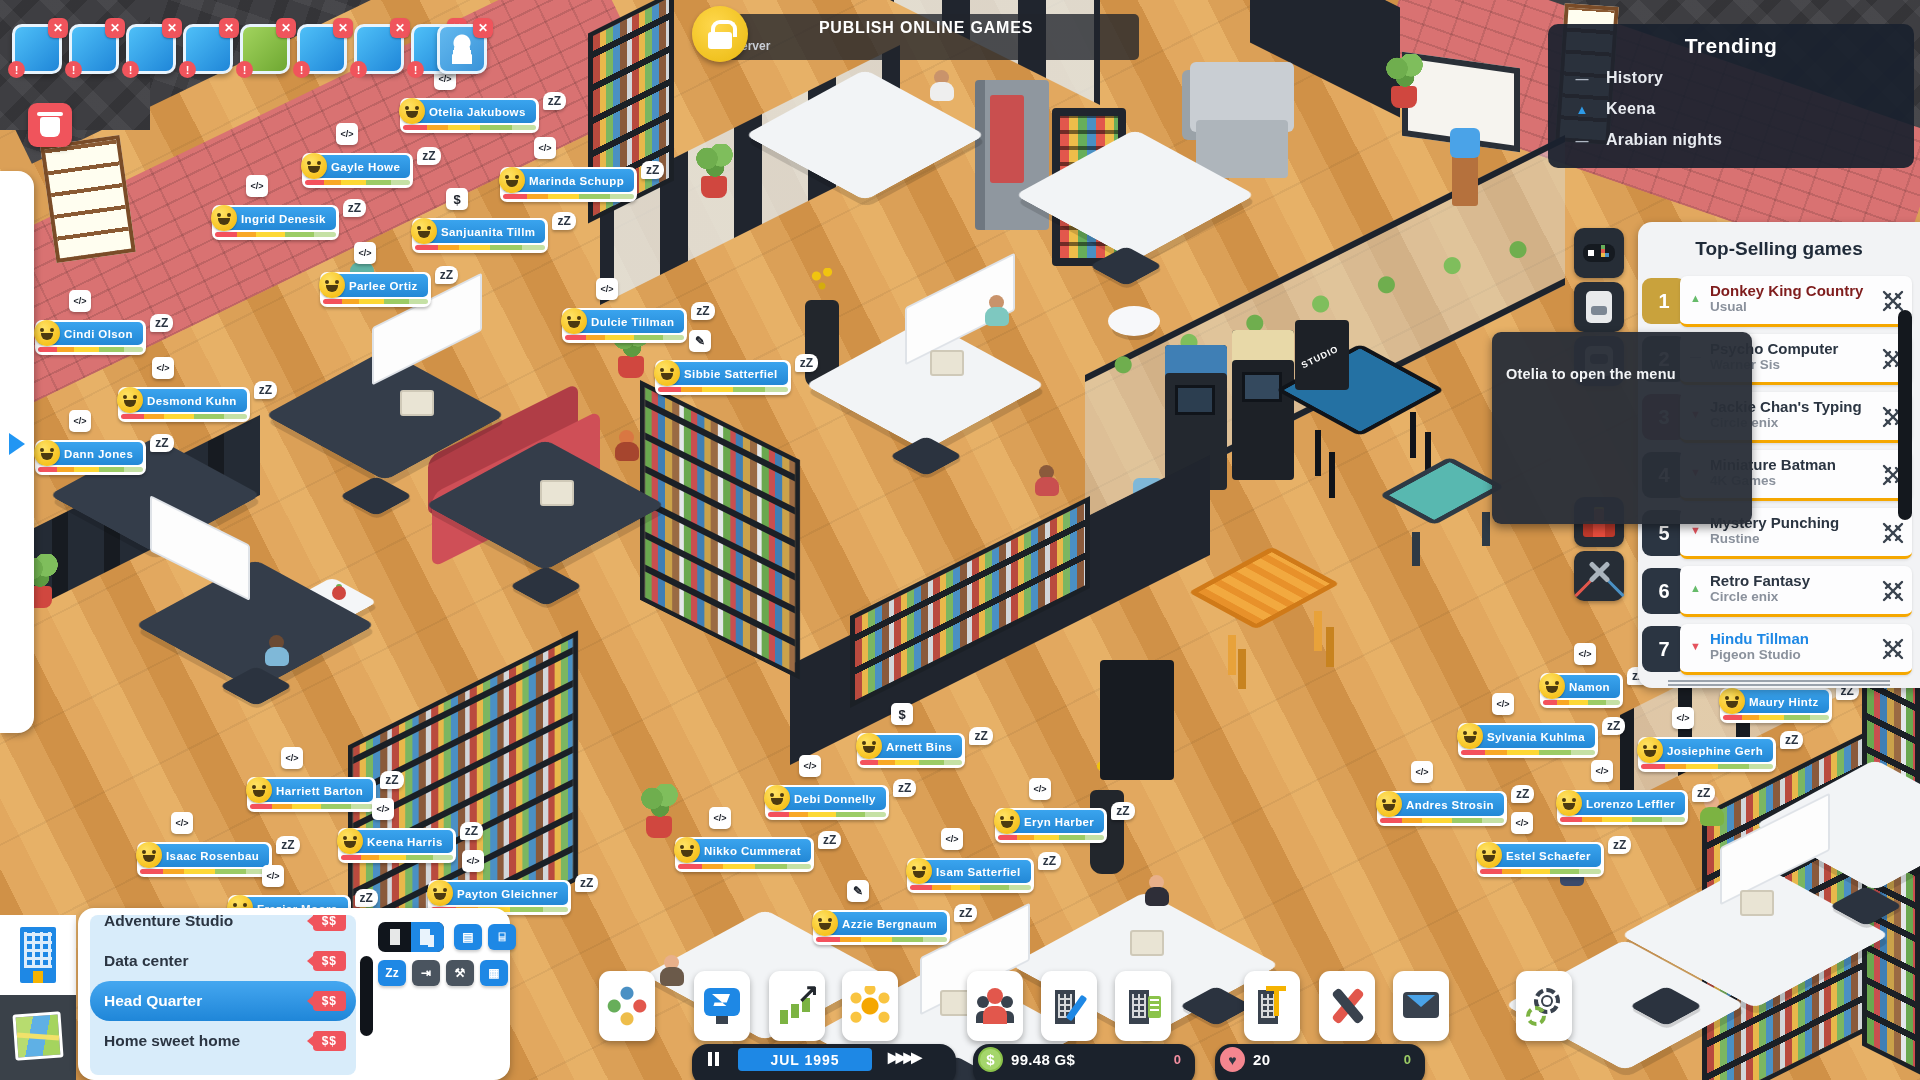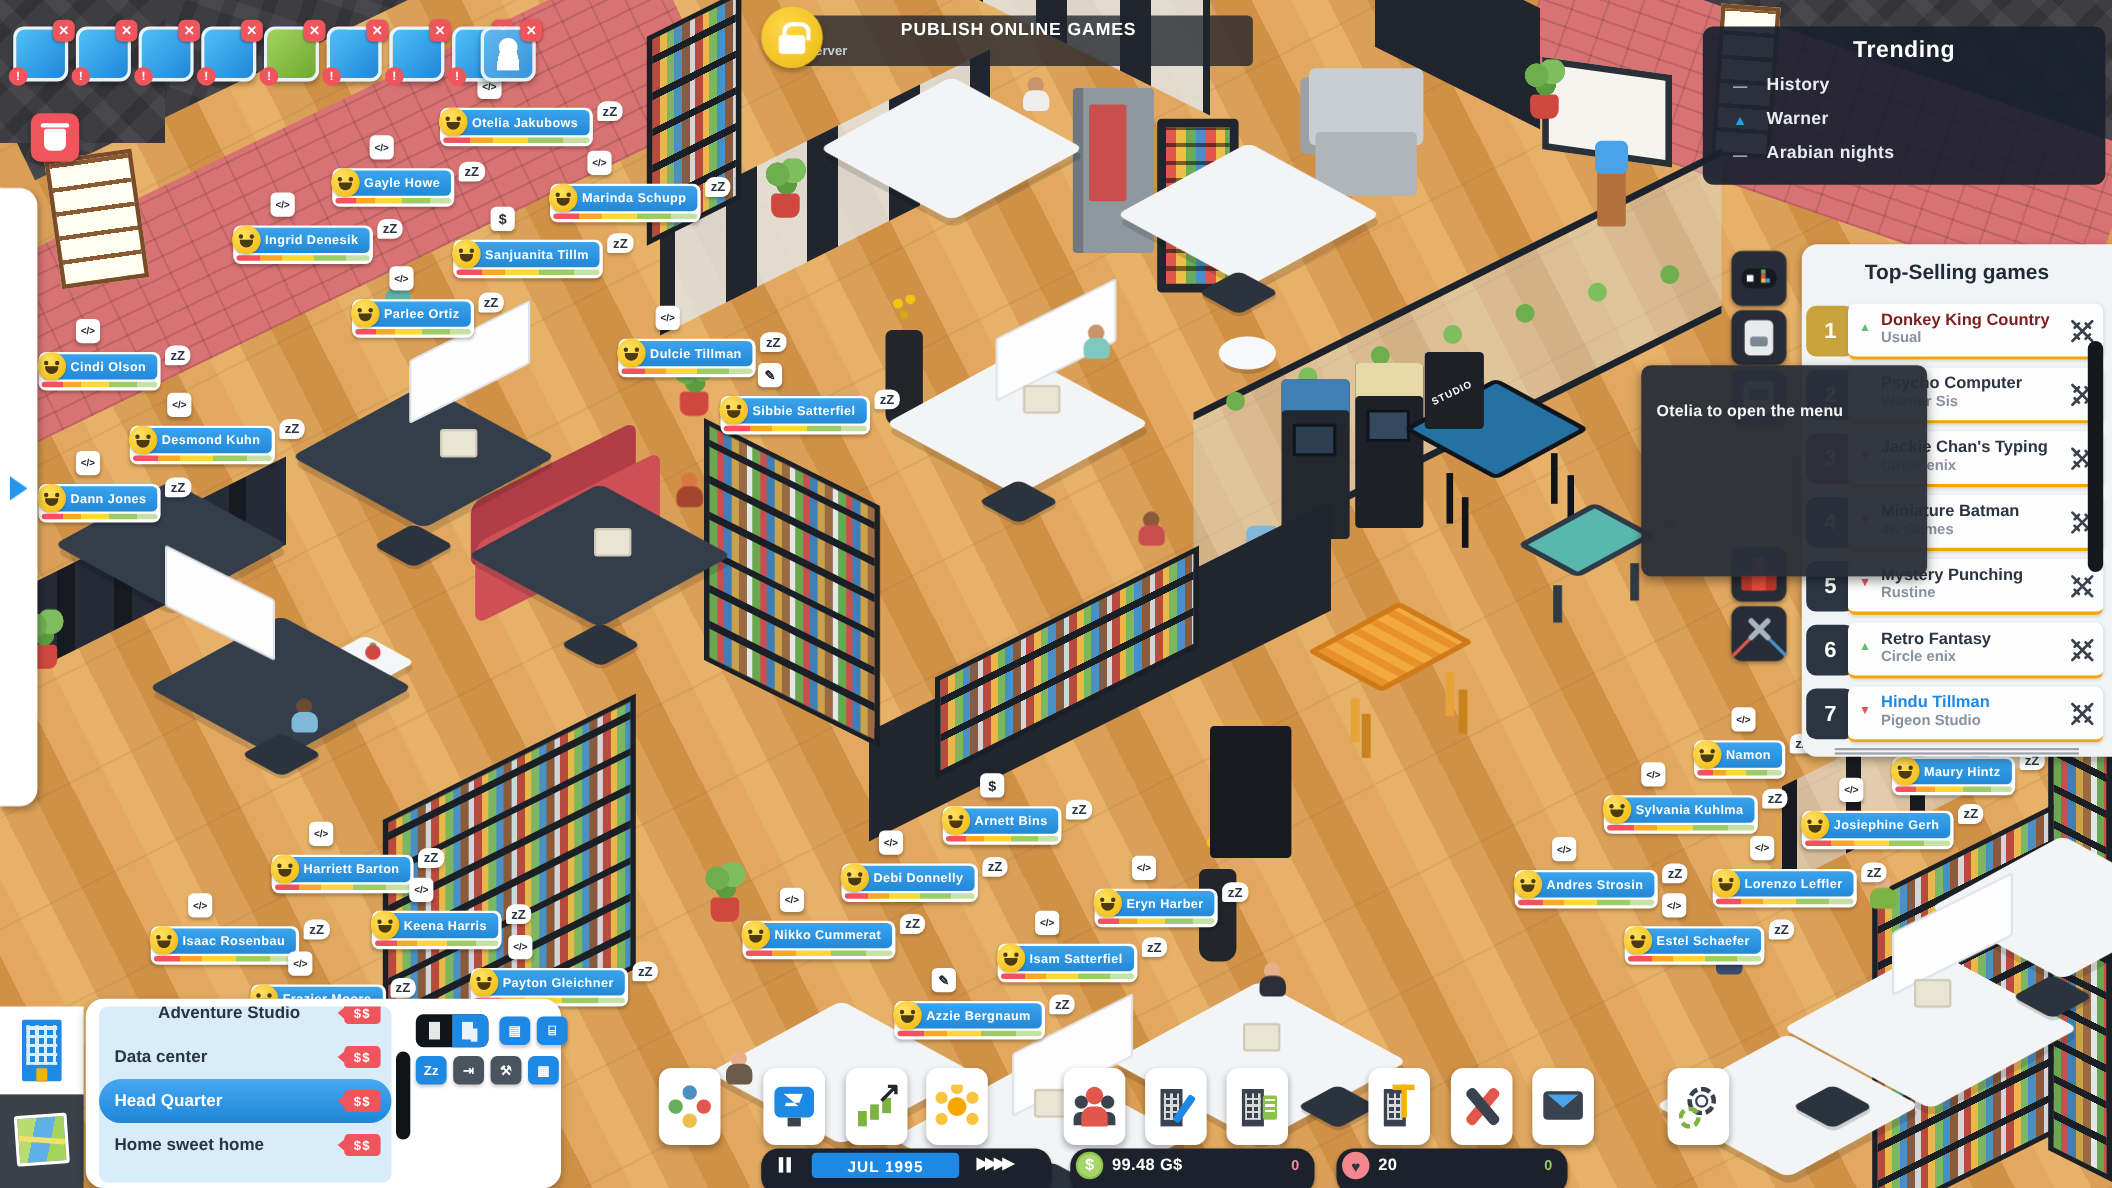--- a/index.html
+++ b/index.html
@@ -135,21 +135,21 @@
   .bsq{left:0;top:915px;width:76px;height:80px;background:#fff;}
   .msq{left:0;top:995px;width:76px;height:85px;background:#3a4149;}
   .bld-ic{left:20px;top:12px;width:36px;height:56px;background:#1e88e5;border-radius:2px;}
   .bld-ic::before{content:"";position:absolute;left:4px;top:5px;width:28px;height:36px;background:repeating-linear-gradient(0deg,#fff 0 3px,transparent 3px 8px),repeating-linear-gradient(90deg,#fff 0 3px,transparent 3px 8px);opacity:.85;}
   .bld-ic::after{content:"";position:absolute;left:13px;bottom:0;width:10px;height:12px;background:#f5b301;}
   .map-ic{left:14px;top:18px;width:48px;height:46px;background:linear-gradient(105deg,#b7dc6f 0 33%,#5fb0e5 33% 66%,#a5d45e 66%);border:3px solid #fff;border-radius:3px;transform:rotate(-4deg);}
   .map-ic::before{content:"";position:absolute;left:0;top:18px;width:100%;height:5px;background:#f1e16a;transform:rotate(8deg);}
   .bpanel{left:78px;top:908px;width:432px;height:172px;background:#fff;border-radius:16px;box-shadow:0 3px 8px rgba(0,0,0,.3);}
   .blist{left:12px;top:7px;width:266px;height:160px;background:#d8ecfa;border-radius:8px;overflow:hidden;}
   .bitem{position:relative;height:40px;display:flex;align-items:center;padding:0 10px 0 14px;}
-  .bitem.clipped-top{margin-top:-14px;text-align:center;}
+  .bitem.clipped-top{margin-top:-14px;}
   .bitem .lb{position:static;flex:1;color:#2b3542;font-size:15.5px;font-weight:bold;}
   .bitem.selected{background:linear-gradient(180deg,#45a7f0,#1f86d8);border-radius:20px;}
   .bitem.selected .lb{color:#fff;}
   .bitem .pr{position:relative;background:#f0545c;color:#fff;font-size:12px;font-weight:bold;padding:3px 9px;border-radius:4px;letter-spacing:1px;}
   .bitem .pr::before{content:"";position:absolute;left:-6px;top:50%;margin-top:-6px;border:6px solid transparent;border-right:7px solid #f0545c;border-left:none;}
   .bscroll{left:282px;top:48px;width:13px;height:80px;background:#10141a;border-radius:7px;}
   .sbtn{width:28px;height:26px;border-radius:6px;background:#1e88e5;color:#fff;font-size:12px;font-weight:bold;display:flex;align-items:center;justify-content:center;box-shadow:0 2px 3px rgba(0,0,0,.2);}
   .sbtn.grey{background:#4a545f;}
   .combo{left:300px;top:14px;width:66px;height:30px;border-radius:7px;background:#10151c;display:flex;}
   .combo .h1,.combo .h2{position:relative;flex:1;display:flex;align-items:center;justify-content:center;}
@@ -765,21 +765,21 @@
   <div class="hud trend">
     <h3>Trending</h3>
     <div style="position:static;">
 
     <div class="trow">
           <span class="ar ic-flat"></span>
           <span class="lb">History</span>
         </div>
         <div class="trow">
           <span class="ar ic-up"></span>
-          <span class="lb">Warner</span>
+          <span class="lb">Keena</span>
         </div>
         <div class="trow">
           <span class="ar ic-flat"></span>
           <span class="lb">Arabian nights</span>
         </div>
       </div>
   </div>
 
   <div class="hud ts">
     <h3>Top-Selling games</h3>

